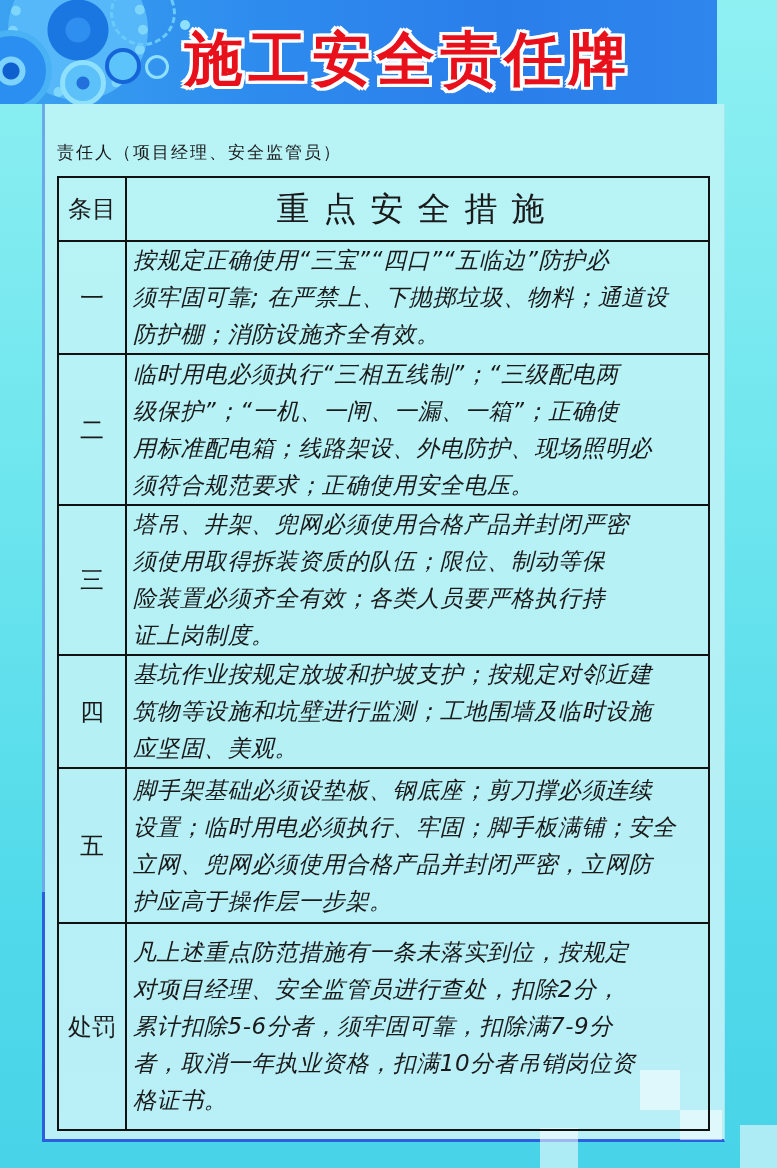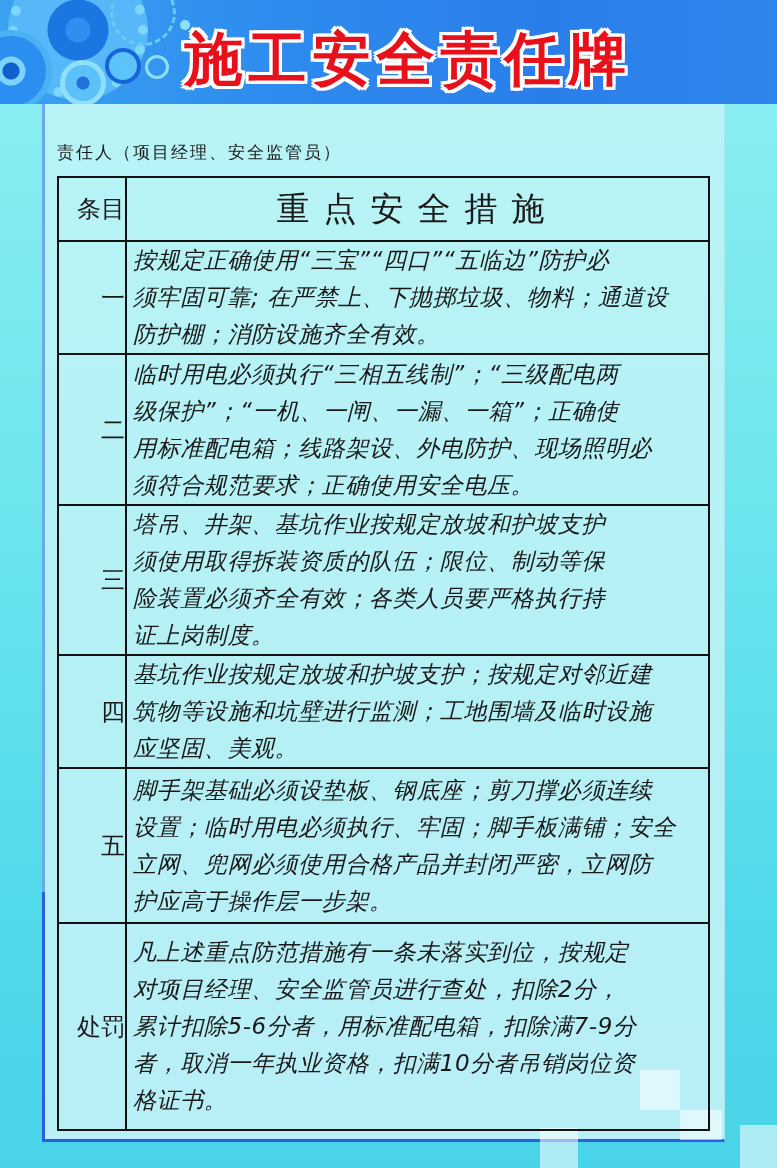--- a/index.html
+++ b/index.html
@@ -2,21 +2,21 @@
 <html><head>
 <meta charset="utf-8">
 <style>
   html, body { margin:0; padding:0; }
   body {
     width:777px; height:1168px; position:relative; overflow:hidden;
     font-family: "DejaVu Sans", "Liberation Sans", sans-serif;
     background: linear-gradient(180deg, #8ff0f2 0%, #6fe6ee 40%, #4fd9ea 80%, #49d3e8 100%);
   }
   .banner {
-    position:absolute; left:0; top:0; width:777px; height:104px;
+    position:absolute; left:0; top:0; width:717px; height:104px;
     background: linear-gradient(90deg, #3aa2f0 0%, #2e8cee 35%, #2a7eea 70%, #2f86ec 100%);
     overflow:hidden;
   }
   .gear { position:absolute; border-radius:50%; }
   .g1 { left:8px; top:-40px; width:120px; height:120px; border:10px dotted #7fd6fb; background: radial-gradient(circle, #2e8ff0 0 12px, #1a76e0 13px 30px, #56b8f8 31px 100%); }
   .g2 { left:-30px; top:30px; width:70px; height:70px; border:6px solid #49b2f5; background: radial-gradient(circle, #0f5fcf 0 8px, #7dd3fb 9px 14px, #2a8ff0 15px 100%); }
   .g3 { left:60px; top:60px; width:36px; height:36px; border:5px solid #8fe0fc; background: radial-gradient(circle, #2170dc 0 6px, #5cc1f9 7px 100%); }
   .g4 { left:105px; top:48px; width:28px; height:28px; border:4px solid #1565d8; background:#5cc4fa; }
   .g5 { left:110px; top:-20px; width:60px; height:60px; border:3px dashed #6acbfa; background:transparent; }
   .g6 { left:145px; top:55px; width:18px; height:18px; border:3px solid #8fe0fc; }
@@ -45,21 +45,21 @@
     position:absolute; left:57px; top:136px; font-size:17px; color:#1a1a1a;
     letter-spacing:2px; line-height:32px;
   }
   table.measures {
     position:absolute; left:57px; top:176px; width:653px;
     border-collapse:collapse; color:#1a1a1a;
   }
   table.measures td, table.measures th {
     border:2px solid #111; padding:0; vertical-align:middle;
   }
-  .col-no { width:66px; text-align:right; font-size:24px; font-weight:normal;margin-left:20px; }
+  .col-no { width:66px; text-align:center; font-size:24px; font-weight:normal;margin-left:20px; }
   .col-text { font-size:23px; line-height:37px; padding-left:6px !important; letter-spacing:0.6px; white-space:nowrap;font-style:italic; }
   th.col-head { font-size:33px; font-weight:normal; letter-spacing:14px; text-align:center; }
   .line { display:block; }
   .deco-sq { position:absolute; background:rgba(255,255,255,0.55); }
 </style>
 </head>
 <body>
 
 <div class="banner">
   <div class="gear g1"></div>
@@ -102,21 +102,21 @@
       <td class="col-text">
         <span class="line">临时用电必须执行“三相五线制”；“三级配电两</span>
         <span class="line">级保护”；“一机、一闸、一漏、一箱”；正确使</span>
         <span class="line">用标准配电箱；线路架设、外电防护、现场照明必</span>
         <span class="line">须符合规范要求；正确使用安全电压。</span>
       </td>
     </tr>
     <tr style="height:148px;">
       <td class="col-no">三</td>
       <td class="col-text">
-        <span class="line">塔吊、井架、基坑作业按规定放坡和护坡支护</span>
+        <span class="line">塔吊、井架、兜网必须使用合格产品并封闭严密</span>
         <span class="line">须使用取得拆装资质的队伍；限位、制动等保</span>
         <span class="line">险装置必须齐全有效；各类人员要严格执行持</span>
         <span class="line">证上岗制度。</span>
       </td>
     </tr>
     <tr style="height:108px;">
       <td class="col-no">四</td>
       <td class="col-text">
         <span class="line">基坑作业按规定放坡和护坡支护；按规定对邻近建</span>
         <span class="line">筑物等设施和坑壁进行监测；工地围墙及临时设施</span>
@@ -130,19 +130,19 @@
         <span class="line">设置；临时用电必须执行、牢固；脚手板满铺；安全</span>
         <span class="line">立网、兜网必须使用合格产品并封闭严密，立网防</span>
         <span class="line">护应高于操作层一步架。</span>
       </td>
     </tr>
     <tr style="height:207px;">
       <td class="col-no">处罚</td>
       <td class="col-text">
         <span class="line">凡上述重点防范措施有一条未落实到位，按规定</span>
         <span class="line">对项目经理、安全监管员进行查处，扣除2分，</span>
-        <span class="line">累计扣除5-6分者，用标准配电箱，扣除满7-9分</span>
+        <span class="line">累计扣除5-6分者，须牢固可靠，扣除满7-9分</span>
         <span class="line">者，取消一年执业资格，扣满10分者吊销岗位资</span>
         <span class="line">格证书。</span>
       </td>
     </tr>
   </tbody>
 </table>
 
 </body></html>

